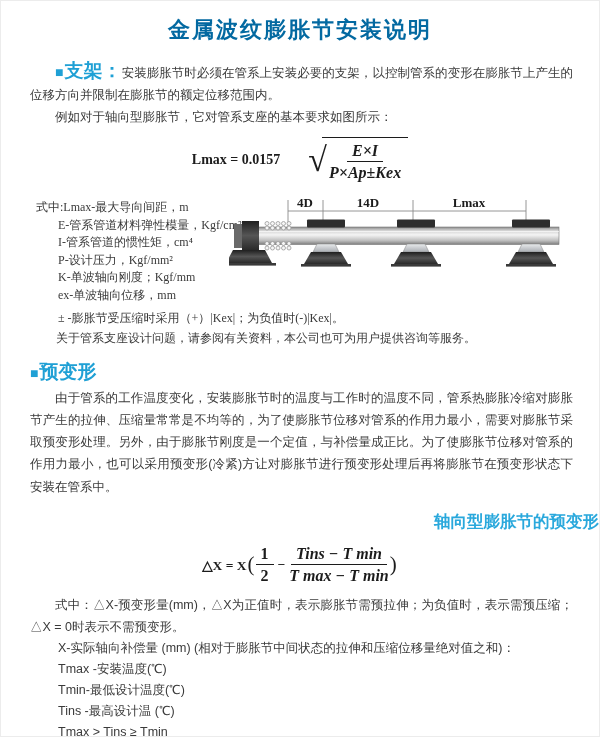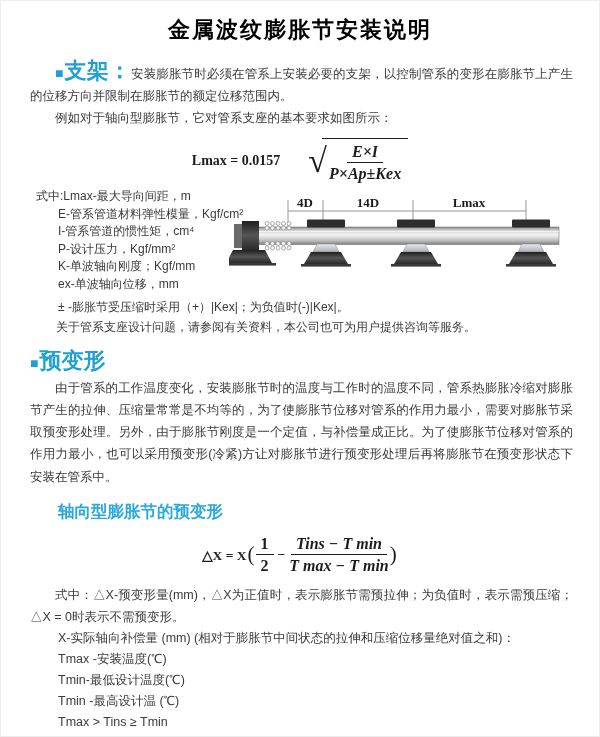--- a/index.html
+++ b/index.html
@@ -4,51 +4,51 @@
 <style>
   * { margin:0; padding:0; box-sizing:border-box; }
   html,body { width:600px; }
   body {
     width:600px; height:737px; position:relative; overflow:hidden;
     background:#ffffff; color:#3a3a3a;
     font-family:"Liberation Sans", sans-serif;
     border:1px solid #ececec;
   }
   .page-title {
-    text-align:center; font-size:22px; font-weight:bold; color:#000000;
+    text-align:center; font-size:22px; font-weight:bold; color:#0369a1;
     letter-spacing:2px; padding-top:14px;
   }
   .para { font-size:12.5px; line-height:22px; text-align:justify; color:#3a3a3a; }
   .m-side { margin-left:29px; margin-right:26px; }
   .indent { text-indent:2em; }
   .sec-head { color:#1fa0d5; font-weight:bold; }
   .marker { color:#1fa0d5; font-size:14px; margin-right:1px; }
-  .sec-head-lg { font-size:22px; }
+  .sec-head-lg { font-size:19px; }
   .sub-head { color:#29a8dc; font-weight:bold; font-size:16.5px; }
   .intro-p { margin-top:15px; }
   .formula {
     display:flex; align-items:center; justify-content:center;
     font-family:"Liberation Serif", serif; font-weight:bold; color:#1c1c1c;
     font-size:14px;
   }
   .formula .it { font-style:italic; }
   .frac { display:inline-flex; flex-direction:column; align-items:center; font-size:16px; line-height:1.25; }
   .frac .num { border-bottom:1.3px solid #1c1c1c; padding:0 5px 0px; }
   .frac .den { padding-top:1px; }
   .sqrt { display:inline-flex; align-items:center; margin-left:8px; }
   .sqrt-sign { font-size:34px; line-height:0.9; font-weight:normal; margin-right:-5px; }
   .sqrt-body { border-top:1.7px solid #1c1c1c; padding:3px 7px 0 7px; }
-  .formula1 { margin:9px 0 4px 0;gap:20px; }
-  .def-list { margin:3px 0 0 35px; font-size:12px; line-height:17.6px; color:#3a3a3a; }
+  .formula1 { margin:9px 0 16px 0;gap:20px; }
+  .def-list { margin:3px 0 0 35px; font-size:12px; line-height:17.6px; color:#3a3a3a;font-family:Liberation Serif, serif; }
   .def-item.ind { padding-left:22px; }
   .def-item.note1 { padding-left:22px; padding-top:3px; line-height:20px; }
   .def-item.note2 { padding-left:20px; line-height:20px; }
   .diagram-wrap { position:absolute; left:228px; top:186px; width:360px; height:102px; }
   .sec2-head { margin:13px 0 2px 29px; }
-  .axial-head { margin:13px 0 0 57px; }
+  .axial-head { margin:13px 0 0 57px;text-align:right; }
   .formula2 { margin:11px 0 8px 0; font-size:13.5px; }
   .paren { font-size:21px; font-weight:normal; padding:0 1px; transform:translateY(-1px); }
   .axial-items { margin-left:57px; font-size:12.5px; line-height:21px; }
   svg text { font-family:"Liberation Serif", serif; font-weight:bold; }
 </style>
 </head>
 <body>
 
 <h1 class="page-title">金属波纹膨胀节安装说明</h1>
 
@@ -185,16 +185,16 @@
     <span class="den">T max − T min</span>
   </span>
   <span class="paren">)</span>
 </div>
 
 <p class="para m-side indent">式中：△X-预变形量(mm)，△X为正值时，表示膨胀节需预拉伸；为负值时，表示需预压缩；△X = 0时表示不需预变形。</p>
 <div class="axial-items">
   <div>X-实际轴向补偿量 (mm) (相对于膨胀节中间状态的拉伸和压缩位移量绝对值之和)：</div>
   <div>Tmax -安装温度(℃)</div>
   <div>Tmin-最低设计温度(℃)</div>
-  <div>Tmin -最高设计温  (℃)</div>
+  <div>Tins -最高设计温  (℃)</div>
   <div>Tmax &gt; Tins ≥ Tmin</div>
 </div>
 <p class="para m-side indent">一般变形和受力情况下，不一定进行预变形，是否预变形对膨胀节的疲劳寿命几乎没有影响。</p>
 
 </body></html>

